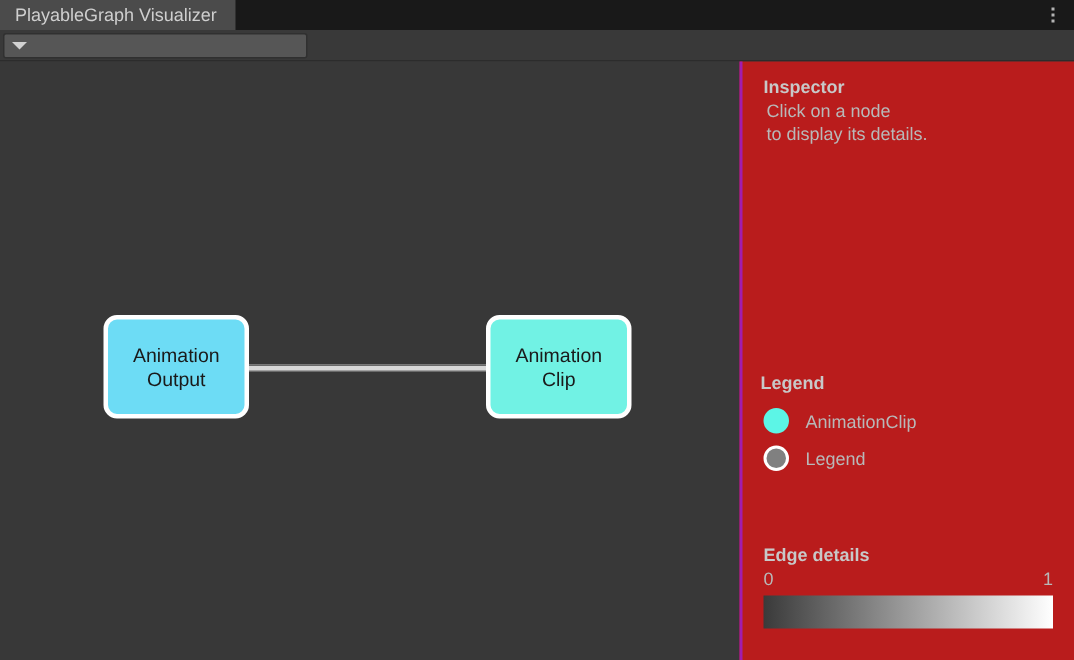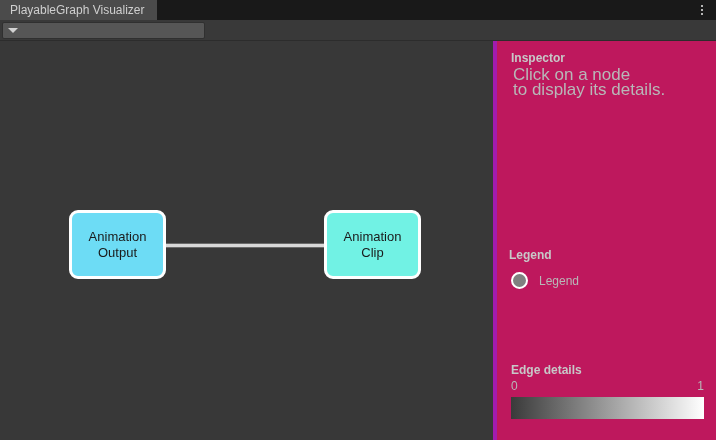--- a/index.html
+++ b/index.html
@@ -126,35 +126,35 @@
     display: block;
     white-space: pre-line;
     padding: 0 4px;
   }
 
   
   .side-panel {
     position: absolute;
     left: 493px; top: 41px;
     width: 223px; height: 399px;
-    background: #be185d;
-    border-left: 4px solid #a21caf;
+    background: #b91c1c;
+    border-left: 2px solid #a21caf;
     box-sizing: border-box;
   }
   .panel-heading {
     position: absolute;
     color: #c8c8c8;
     font-size: 12px;
     font-weight: bold;
     white-space: nowrap;
   }
   .panel-text {
     position: absolute;
     color: #b8b8b8;
-    font-size: 17px;
+    font-size: 12px;
     line-height: 15px;
     white-space: pre-line;
   }
 
   
   .inspector-title { left: 14px; top: 10px; }
   .inspector-body  { left: 16px; top: 26px; }
 
   
   .legend-title { left: 12px; top: 207px; }
@@ -236,20 +236,24 @@
 
 <div class="side-panel">
 
   <div class="panel-heading inspector-title">Inspector</div>
   <div class="panel-text inspector-body">Click on a node
 to display its details.</div>
 
   <div class="panel-heading legend-title">Legend</div>
   <div class="legend-list">
     <div class="legend-row">
+      <span class="legend-swatch" style="background: rgb(92, 245, 230);"></span>
+      <span class="legend-label">AnimationClip</span>
+    </div>
+    <div class="legend-row">
       <span class="legend-swatch" style="background: rgb(128, 128, 128); border: 2px solid rgb(255, 255, 255);"></span>
       <span class="legend-label">Legend</span>
     </div>
   </div>
 
   <div class="panel-heading weight-title">Edge details</div>
   <div class="weight-scale">
     <span>0</span>
     <span>1</span>
   </div>

